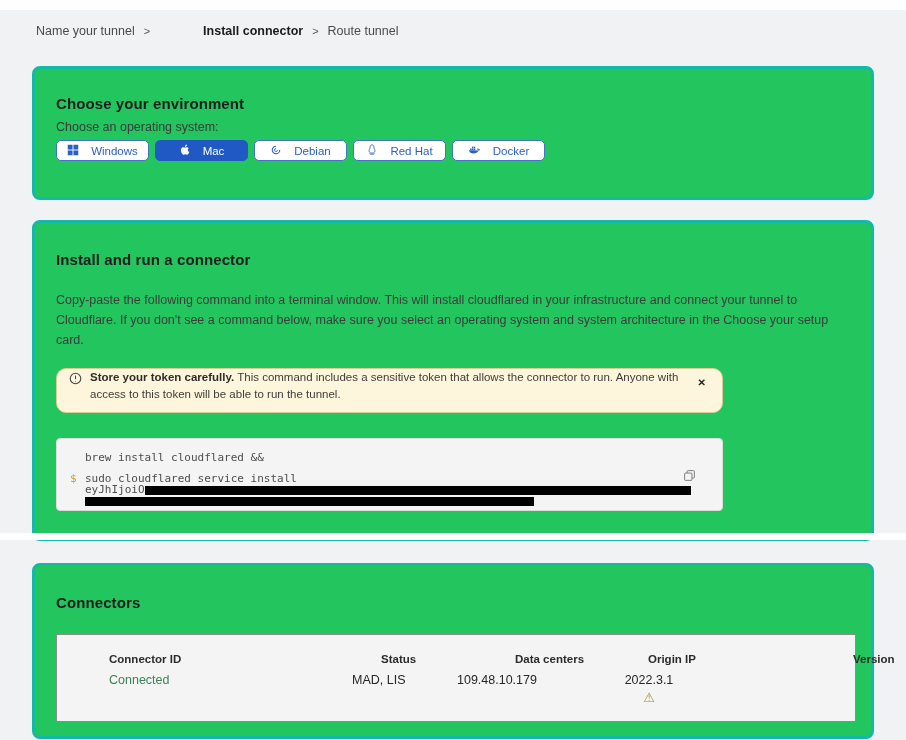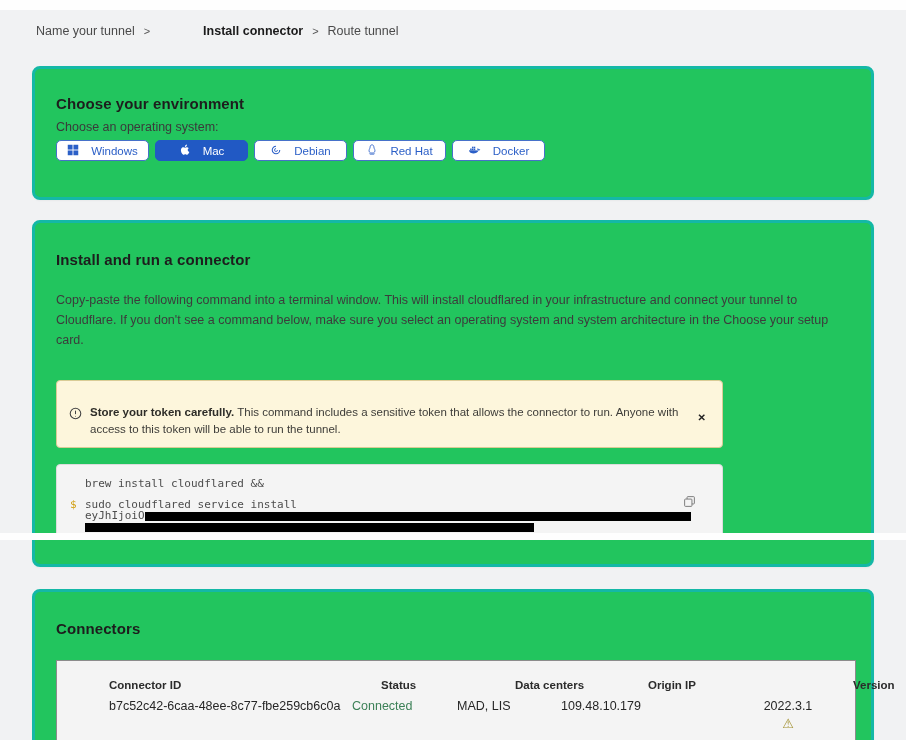--- a/index.html
+++ b/index.html
@@ -28,29 +28,29 @@
   .os-btn { width:93px; height:21px; display:flex; align-items:center; justify-content:center; gap:12px;
             border:1px solid #4671c9; border-radius:5px; background:#fff; color:#2b5fc7;
             font-size:11.5px; font-family:"Liberation Sans",sans-serif; cursor:pointer; }
   .os-btn.selected { background:#2159c4; border-color:#2159c4; color:#fff;align-items:center; }
   .os-btn svg { flex:0 0 auto; }
 
   
   .desc { margin-top:22px; font-size:12.5px; line-height:20px; color:#3c3c3c; max-width:800px; }
 
   
-  .banner { margin-top:30px; width:667px; background:#fdf6dc; border:1px solid #d9cc96; border-radius:4px;
-            padding:23px 12px 9px 12px; display:flex; align-items:flex-start; gap:8px; }
+  .banner { margin-top:18px; width:667px; background:#fdf6dc; border:1px solid #d9cc96; border-radius:10px;
+            padding:0 12px 9px 12px; display:flex; align-items:flex-start; gap:8px; }
   .banner-text { font-size:11.5px; line-height:17px; color:#3d3c38; flex:1; }
   .banner-text b { color:#2e2d28; }
   .banner-close { background:none; border:none; font-size:10px; font-weight:bold; color:#222; cursor:pointer; padding:2px 4px; margin-top:6px; }
   .banner-icon { margin-top:2px; }
 
   
-  .codeblock { position:relative; margin-top:16px; width:667px; height:73px; background:#f4f4f4;
+  .codeblock { position:relative; margin-top:25px; width:667px; height:73px; background:#f4f4f4;
                border:1px solid #dcdcdc; border-radius:4px; padding:13px 0 0 28px;
                font-family:"DejaVu Sans Mono", monospace; font-size:11px; color:#4d4d4d; }
   .code-line { line-height:11px; white-space:pre; }
   .code-line.first { margin-bottom:10px; }
   .prompt { position:absolute; left:13px; color:#d2a117; }
   .redact-bar { display:inline-block; height:9px; background:#000; vertical-align:middle; }
   .copy-btn { position:absolute; right:24px; top:28px; background:none; border:none; cursor:pointer; padding:2px; }
 
   
   .conn-table { margin-top:23px; width:800px; background:#f4f4f4; border:1px solid #8c8c8c; }
@@ -187,21 +187,20 @@
     <h2 class="card-title">Connectors</h2>
     <div class="conn-table">
       <div class="t-row t-head">
         <div>Connector ID</div>
         <div>Status</div>
         <div>Data centers</div>
         <div>Origin IP</div>
         <div>Version</div>
       </div>
       <div class="t-row t-body">
-        <div>b7c52c42-6caa-48ee-8c77-fbe259cb6c0a</div>
         <div class="status-connected">Connected</div>
         <div>MAD, LIS</div>
         <div>109.48.10.179</div>
         <div class="version-cell">
           <span>2022.3.1</span>
           <span class="warn-tri">⚠</span>
         </div>
       </div>
     </div>
   </section>

